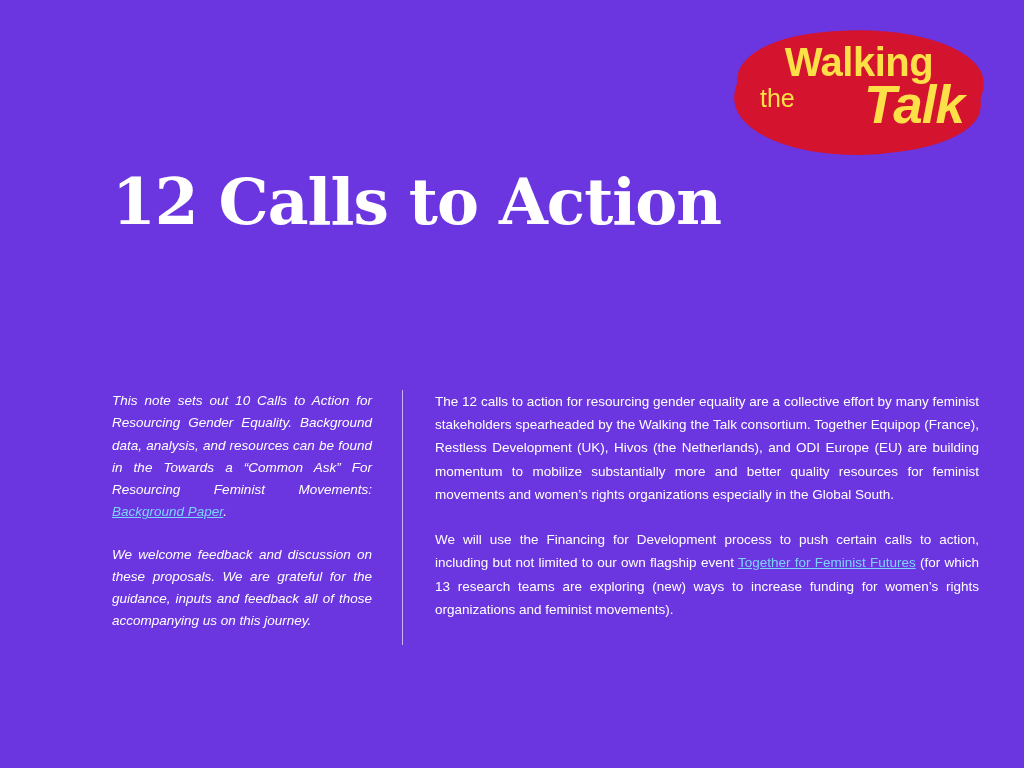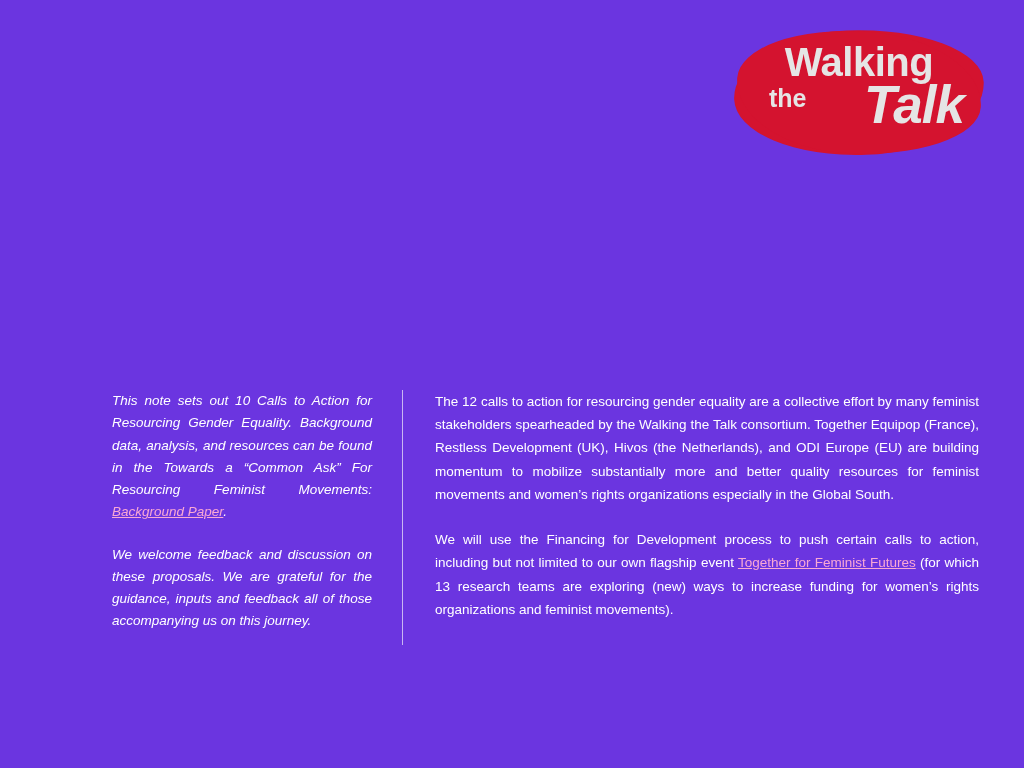--- a/index.html
+++ b/index.html
@@ -36,39 +36,39 @@
     transform: rotate(-2deg);
   }
   .logo-blob.b2 {
     background: #d4132f;
     border-radius: 52% 48% 55% 45% / 45% 55% 45% 55%;
     transform: rotate(4deg) scale(0.98);
   }
   .logo-text {
     position: absolute;
     inset: 0;
-    color: #e5e5e5;
+    color: #fde047;
     text-align: center;
     line-height: 1;
   }
   .logo-l1 {
     position: absolute;
     top: 12px;
     left: 0;
     right: 0;
     font-size: 40px;
     font-weight: bold;
     letter-spacing: -0.5px;
   }
   .logo-l2 {
     position: absolute;
     top: 56px;
-    left: 35px;
+    left: 26px;
     font-size: 25px;
-    font-weight: bold;
+    font-weight: normal;
   }
   .logo-l3 {
     position: absolute;
     top: 48px;
     right: 20px;
     font-size: 53px;
     font-weight: bold;
     letter-spacing: -1px;
     font-style: italic;
   }
@@ -130,21 +130,21 @@
   .body-p {
     color: #ffffff;
     font-size: 13.5px;
     line-height: 1.72;
     text-align: justify;
     margin: 0 0 22px 0;
   }
   .body-p:last-child { margin-bottom: 0; }
 
   a.inline-link {
-    color: #f9a8d4;
+    color: #7dd3fc;
     text-decoration: underline;
   }
   .ital-link {
     font-style: italic;
   }
 </style>
 </head>
 <body>
 
 <div class="slide">
@@ -153,20 +153,21 @@
     <div class="logo-blob"></div>
     <div class="logo-blob b2"></div>
     <div class="logo-text">
       <span class="logo-l1">Walking</span>
       <span class="logo-l2">the</span>
       <span class="logo-l3">Talk</span>
     </div>
   </div>
 
   <h1 class="title">
+    <span class="title-line">12 Calls to Action</span>
   </h1>
 
   <div class="columns">
 
     <div class="col-left">
       <p class="note-p"><span>This note sets out 10 Calls to Action for Resourcing Gender Equality. Background data, analysis, and resources can be found in the Towards a “Common Ask” For Resourcing Feminist Movements: </span><a class="inline-link ital-link" href="#">Background Paper</a><span>.</span></p>
       <p class="note-p">We welcome feedback and discussion on these proposals. We are grateful for the guidance, inputs and feedback all of those accompanying us on this journey.</p>
     </div>
 
     <div class="divider"></div>

